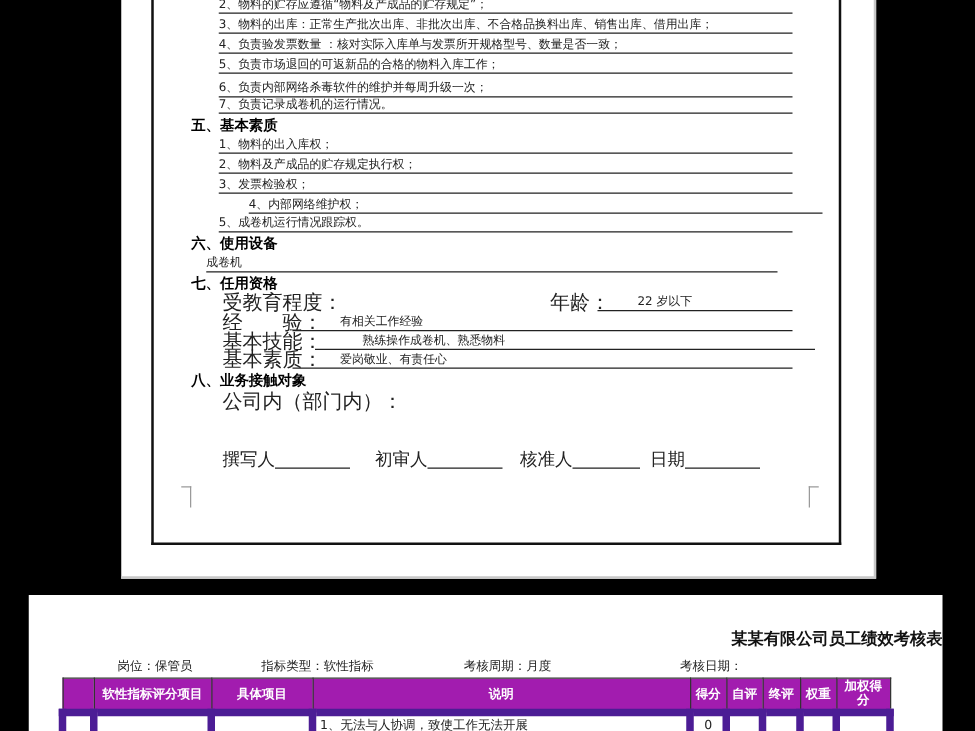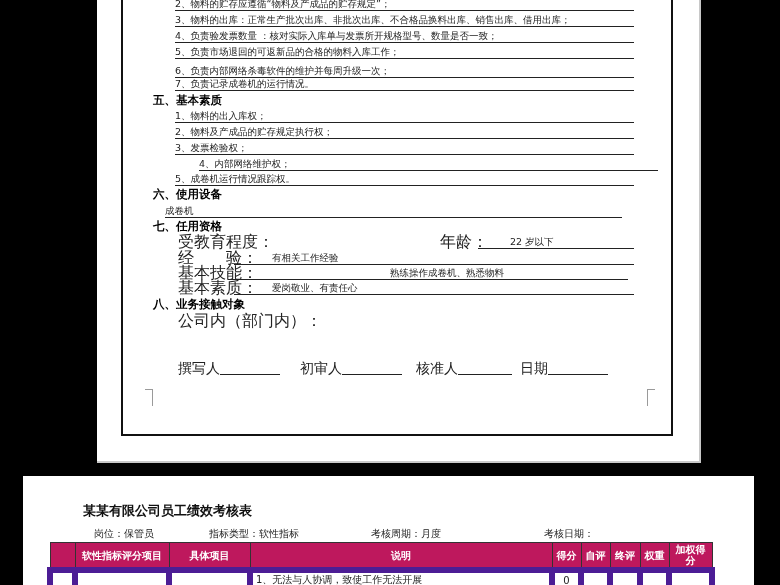--- a/index.html
+++ b/index.html
@@ -29,30 +29,30 @@
     border-bottom: 1.5px solid #222; color: #222; box-sizing: border-box;
   }
   .sig { position: absolute; font-size: 14px; line-height: 14px; white-space: nowrap; color: #222; }
   .sigline { display: inline-block; border-bottom: 1px solid #222; height: 11px; vertical-align: bottom; }
   .corner { position: absolute; width: 7px; height: 16px; border-color: #9a9a9a; border-style: solid; }
 
   .page2 {
     position: absolute; left: 23px; top: 476px; width: 731px; height: 120px; background: #fff;
   }
   .p2title {
-    position: absolute; left: 0; width: 100%; top: 26px; text-align: left;
+    position: absolute; left: 0; width: 100%; top: 26px; text-align: right;
     font-family: "DejaVu Serif", "Liberation Serif", serif; font-size: 13px; font-weight: bold; color: #111;
     padding-left: 60px; box-sizing: border-box;
   }
   .p2meta { position: absolute; top: 52px; font-size: 10px; line-height: 12px; white-space: nowrap; color: #222; }
   table.perf {
     position: absolute; left: 24px; top: 66px; border-collapse: collapse; font-size: 10px;
   }
   table.perf th {
-    background: #be185d; color: #fff; font-weight: bold; height: 24px; border: 1px solid #333;
+    background: #a21caf; color: #fff; font-weight: bold; height: 24px; border: 1px solid #333;
     font-size: 10px; padding: 0 2px; line-height: 11px; text-align: center;
   }
   table.perf td { border: 6px solid #4c1d95; height: 14px; font-size: 10px; color: #222; padding: 0 3px; white-space: nowrap; }
   .center { text-align: center; }
 </style>
 </head>
 <body>
 
 <div class="page1">
   <div class="frame"></div>
@@ -77,21 +77,21 @@
   <div class="sec" style="left:56px; top:219px;">七、任用资格</div>
 
   <div class="lbl" style="left:81px; top:235px;">受教育程度：</div>
   <div class="lbl" style="left:343px; top:235px;">年龄：</div>
   <div class="fill" style="left:381px; top:235px; width:156px; padding-left:32px;">22 岁以下</div>
 
   <div class="lbl" style="left:81px; top:251px;">经　　验：</div>
   <div class="fill" style="left:137px; top:251px; width:400px; padding-left:38px;">有相关工作经验</div>
 
   <div class="lbl" style="left:81px; top:266px;">基本技能：</div>
-  <div class="fill" style="left:131px; top:266px; width:400px; padding-left:38px;text-align:center;">熟练操作成卷机、熟悉物料</div>
+  <div class="fill" style="left:155px; top:266px; width:400px; padding-left:38px;">熟练操作成卷机、熟悉物料</div>
 
   <div class="lbl" style="left:81px; top:281px;">基本素质：</div>
   <div class="fill" style="left:137px; top:281px; width:400px; padding-left:38px;">爱岗敬业、有责任心</div>
 
   <div class="sec" style="left:56px; top:297px;">八、业务接触对象</div>
   <div class="lbl" style="left:81px; top:314px;">公司内（部门内）：</div>
 
   <div class="sig" style="left:81px; top:361px;">
     <span>撰写人</span><span class="sigline" style="width:60px;"></span>
   </div>

